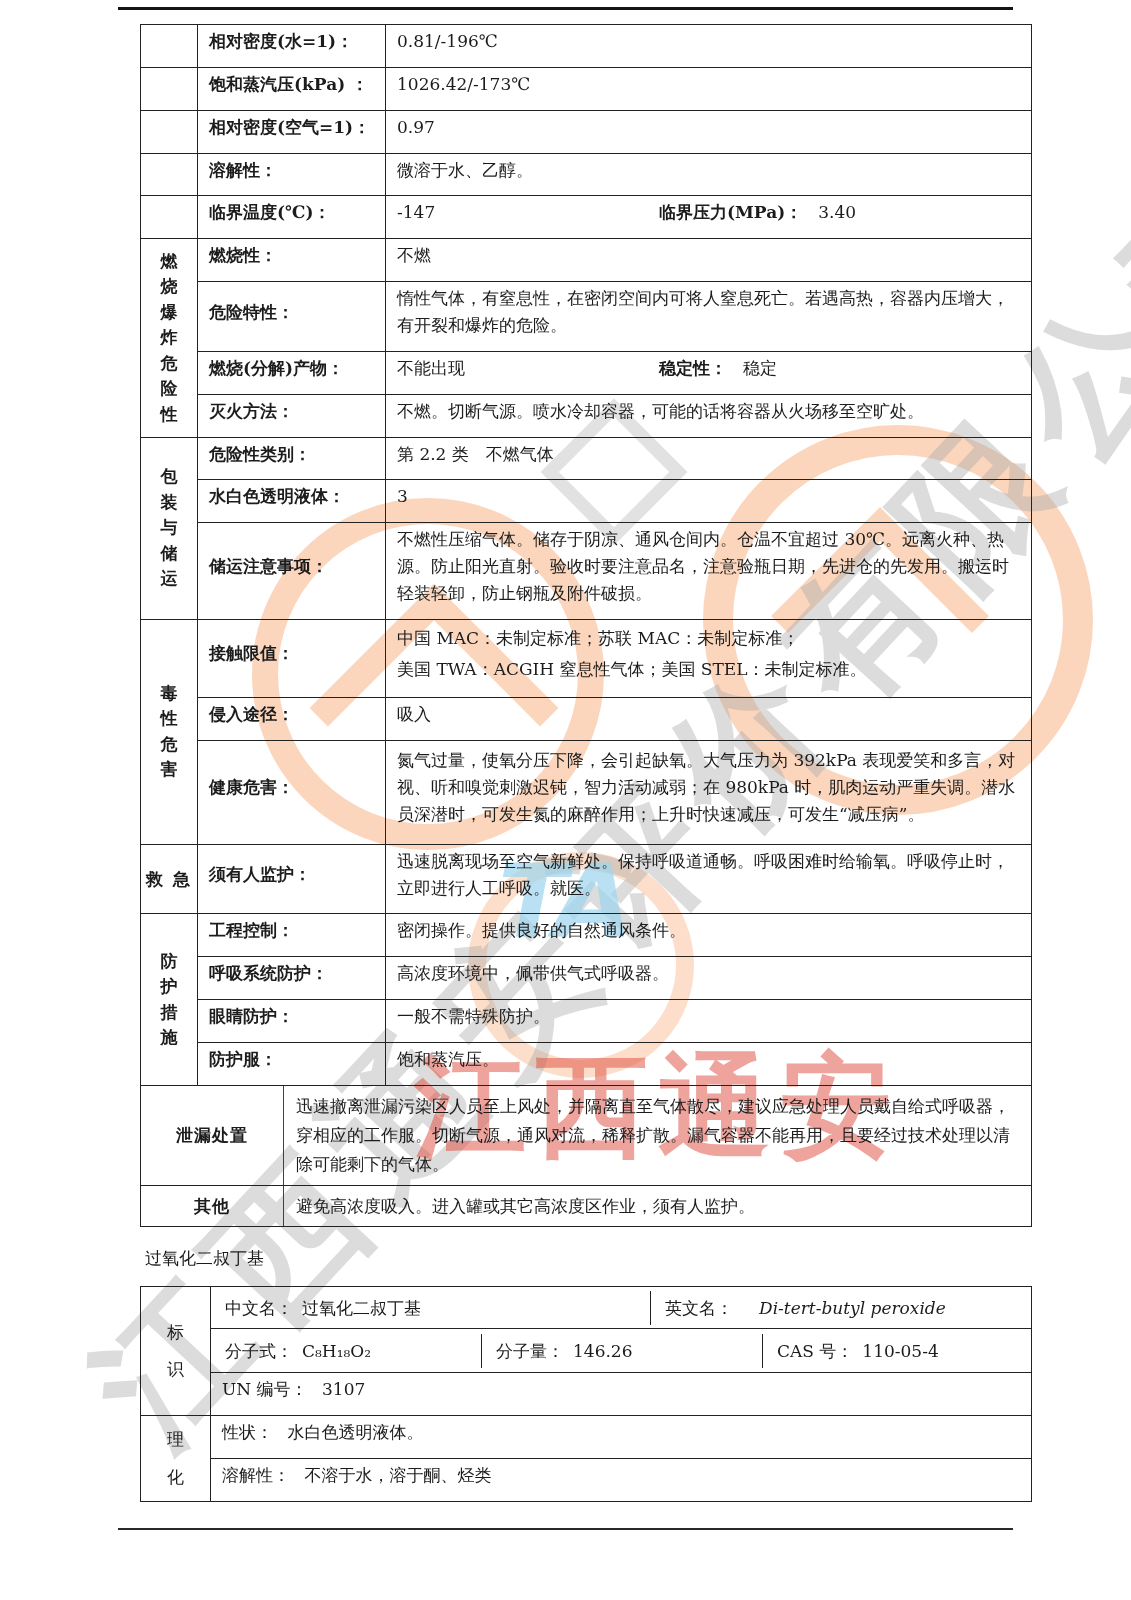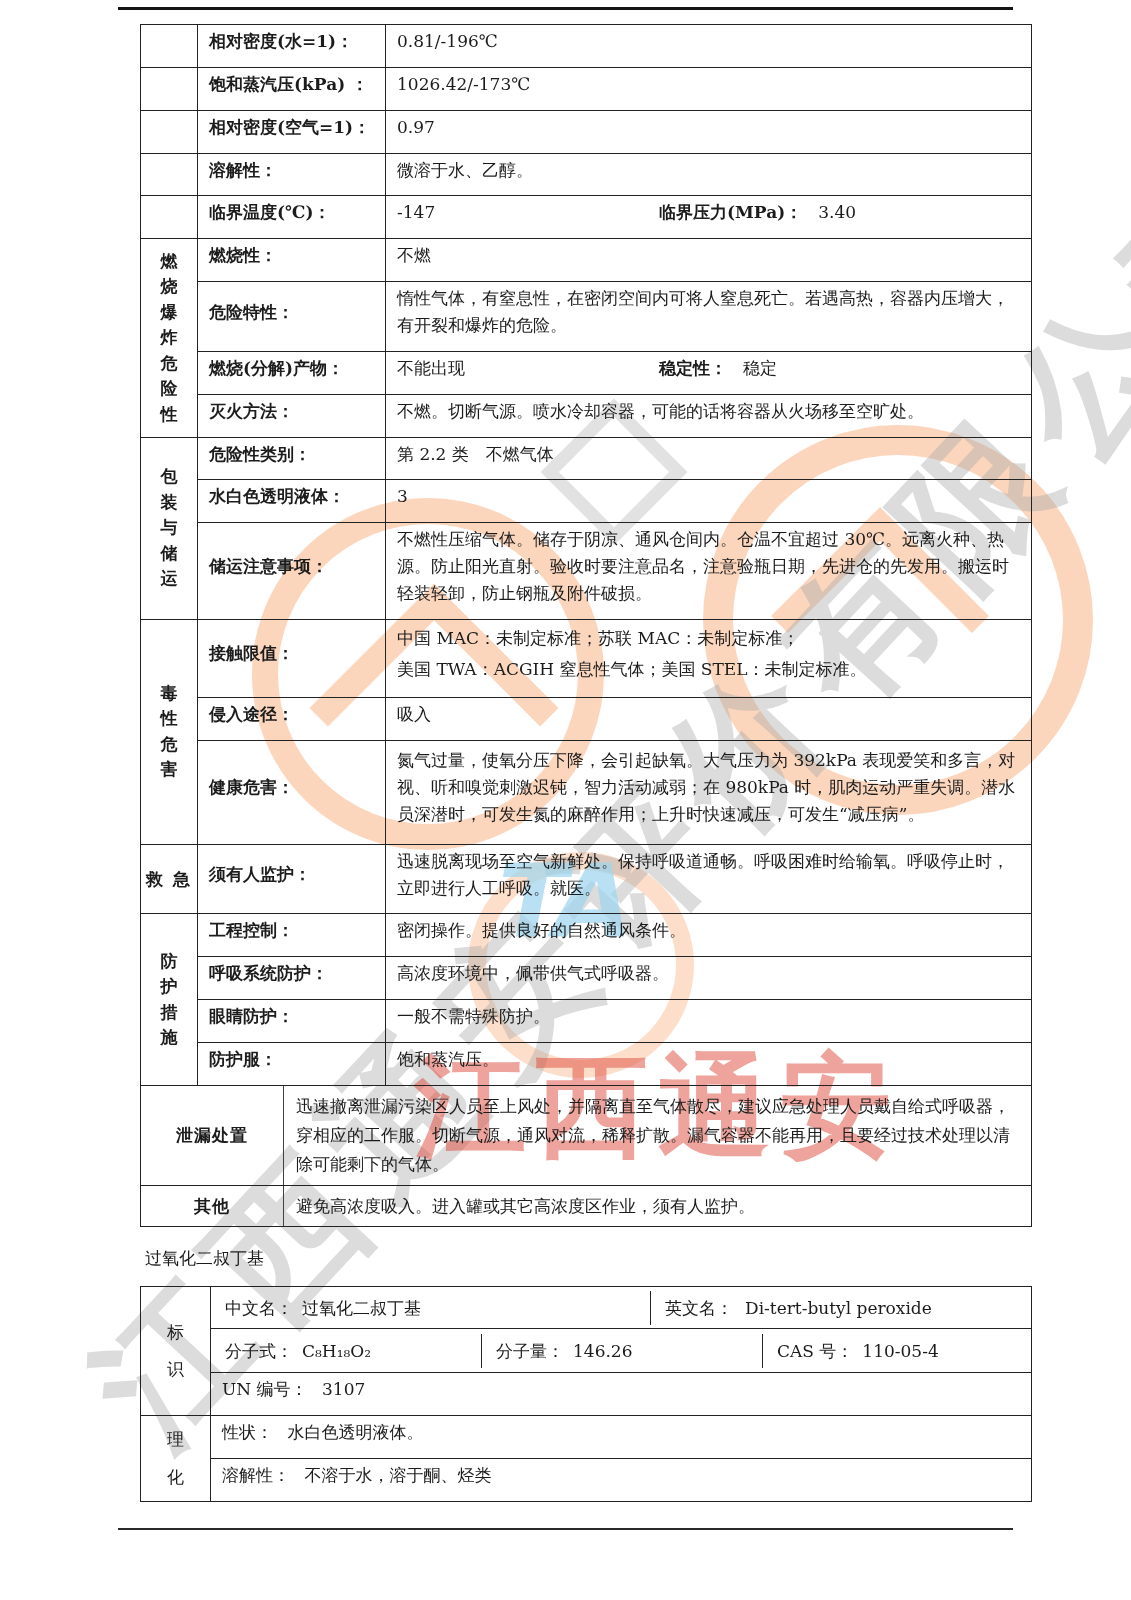--- a/index.html
+++ b/index.html
@@ -82,21 +82,21 @@
   }
   .mval{flex:1;padding:6px 10px 6px 12px;display:flex;align-items:center;line-height:1.7;}
   
   .t2cell{display:flex;align-items:center;padding:4px 8px 4px 14px;box-sizing:border-box;}
   .t2cell.bline{border-right:1px solid #222;}
   .w440{width:440px;flex:0 0 440px;}
   .w271{width:271px;flex:0 0 271px;}
   .w281{width:281px;flex:0 0 281px;}
   .flexfill{flex:1;text-align:right;}
   .gap{margin-left:9px;}
-  .gap2{margin-left:12px;}
+  .gap2{margin-left:26px;font-style:italic;}
   .section-title{margin:20px 0 0 145px;font-size:17px;}
   table.t2{margin-top:16px;}
   
   .footer{position:absolute;left:118px;top:1521px;width:895px;z-index:1;}
   .footer-rule{height:2px;background:#2a2a2a;margin-bottom:9px;}
   .footer-row{position:relative;font-size:15px;color:#222;}
   .footer-page{position:absolute;left:0;right:0;text-align:center;}
   .footer-doc{position:absolute;right:0;top:0;}
 </style>
 </head>

